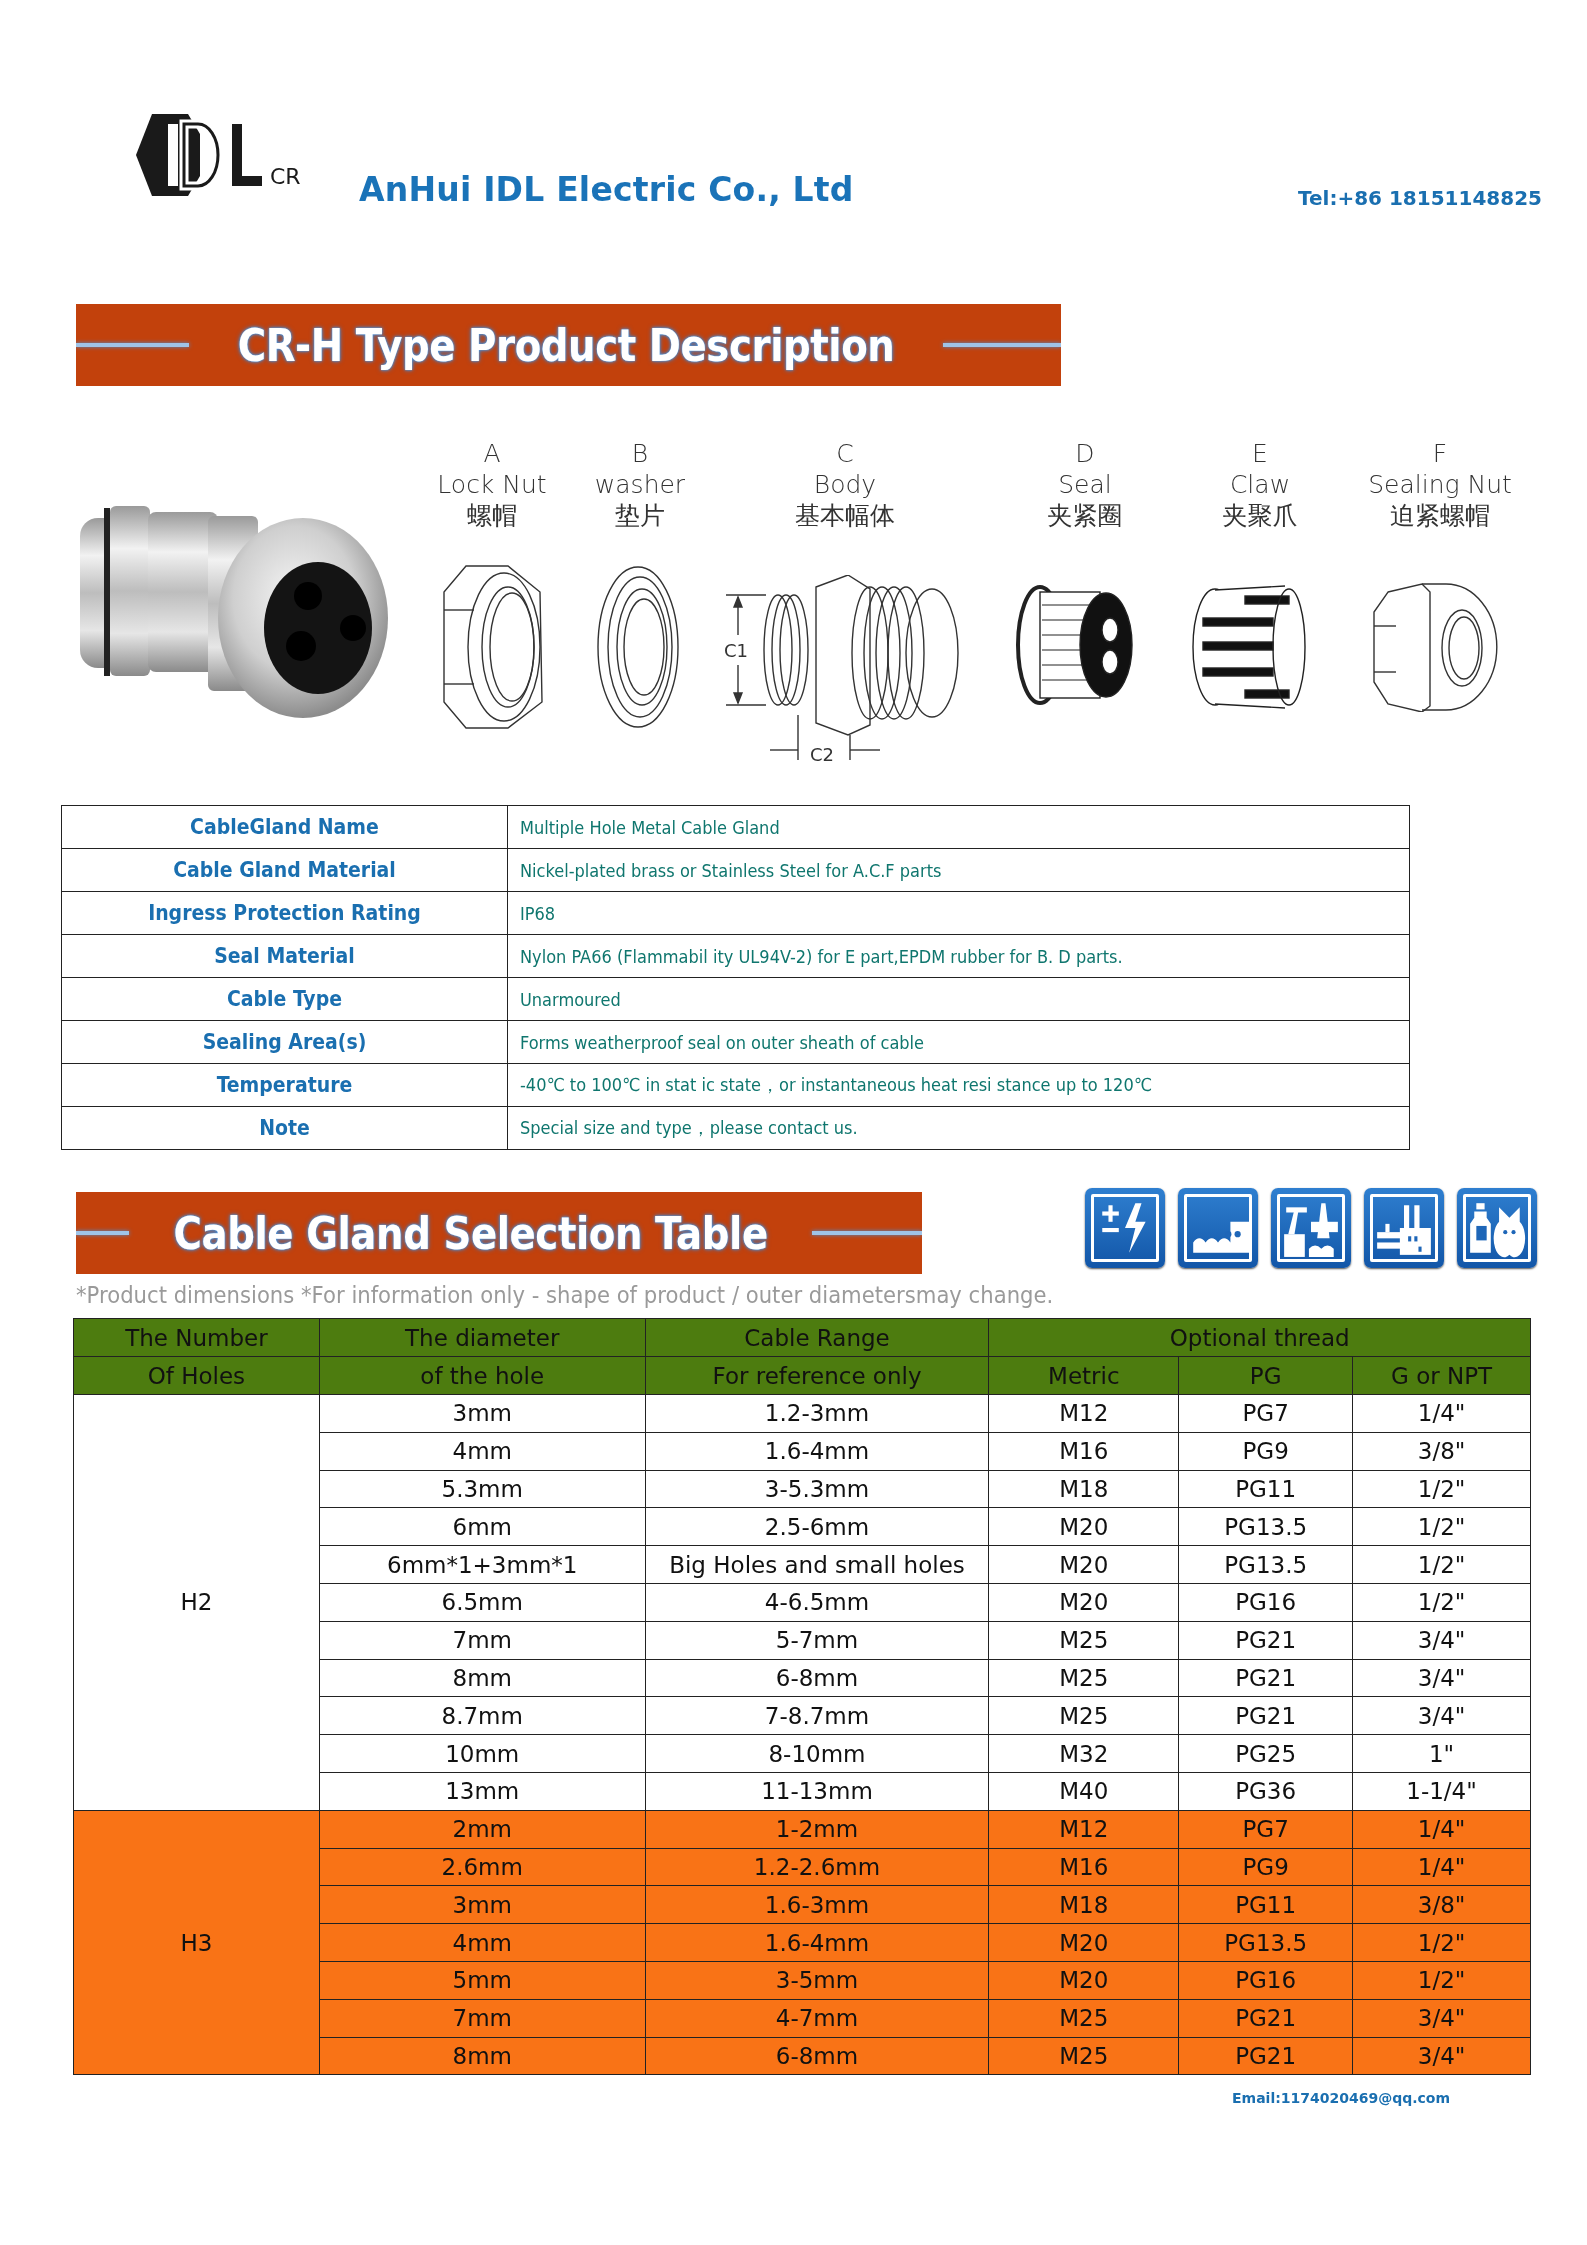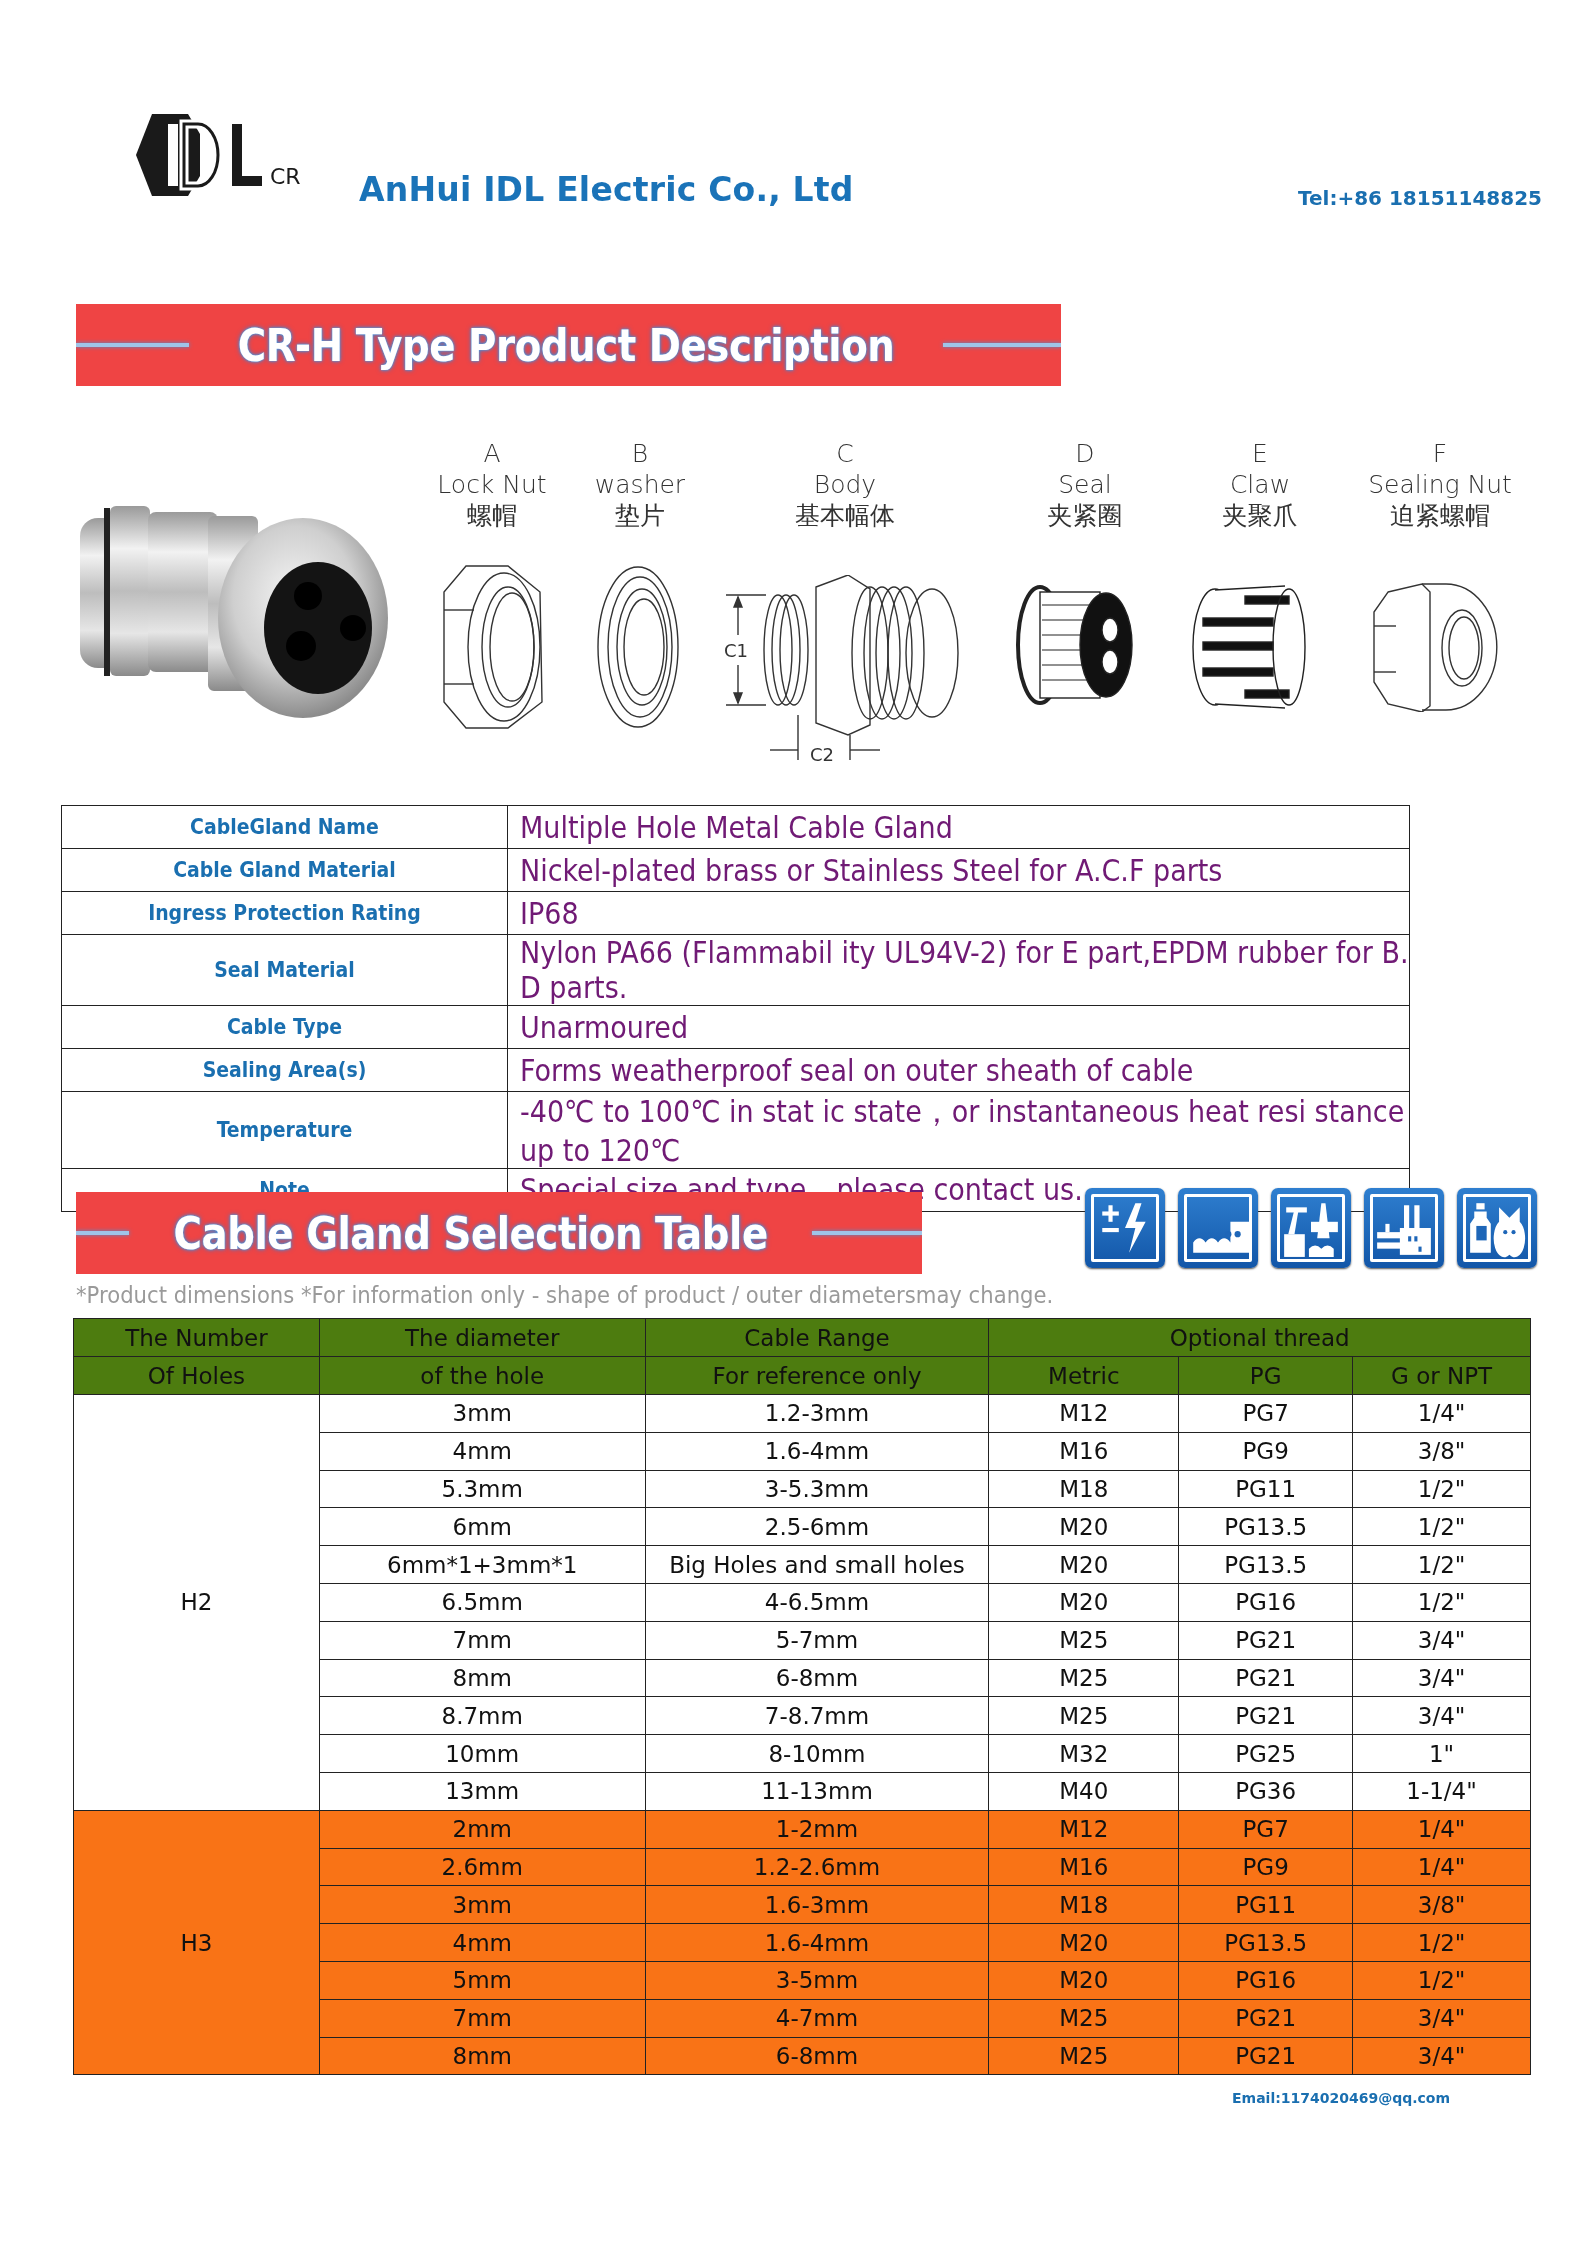--- a/index.html
+++ b/index.html
@@ -5,40 +5,40 @@
   * { box-sizing: border-box; margin: 0; padding: 0; }
   html, body { width: 1587px; height: 2245px; background: #ffffff; }
   body { position: relative; font-family: "Liberation Sans", "DejaVu Sans", sans-serif; color: #111; overflow: hidden; }
 
   
   .logo { position: absolute; left: 130px; top: 110px; width: 200px; height: 90px; }
   .company { position: absolute; left: 328px; top: 170px; font-size: 33px; font-weight: bold; color: #1a73b8; letter-spacing: 0.2px; font-family: "DejaVu Sans", sans-serif; margin-left: 31px; }
   .tel { position: absolute; left: 1298px; top: 186px; font-size: 20px; font-weight: bold; color: #1a6fb0; font-family: "DejaVu Sans", sans-serif; }
 
   
-  .banner { position: absolute; background: #ef4444; display: flex; align-items: center; overflow: hidden; }
+  .banner { position: absolute; background: #c2410c; display: flex; align-items: center; overflow: hidden; }
   .banner .line { flex: 1; height: 4px; background: #9fc4e8; box-shadow: 0 0 4px #4d8fd0; }
   .banner .btxt { color: #fff; font-family: "DejaVu Sans", sans-serif; font-weight: bold; font-size: 44px; padding: 0 4px;
     text-shadow: 0 0 3px #4d9be6, 0 0 6px #2f7fd0, 0 0 1px #9fd0ff; letter-spacing: -0.5px; transform: scaleX(0.88); white-space: nowrap; }
   .banner1 { left: 76px; top: 304px; width: 985px; height: 82px; }
   .banner2 { left: 76px; top: 1192px; width: 846px; height: 82px; }
 
   
   .product { position: absolute; left: 68px; top: 478px; width: 320px; height: 255px; }
 
   
   .part { position: absolute; text-align: center; font-family: "DejaVu Sans", sans-serif; color: #333; font-size: 25px; line-height: 31px; font-weight: 300; }
   .part .cn { font-size: 25px; }
   .part-art { position: absolute; }
 
   
   table.spec { position: absolute; left: 61px; top: 805px; width: 1349px; border-collapse: collapse; }
   table.spec td { border: 1.5px solid #222; height: 43px; font-size: 23px; font-family: "DejaVu Sans Condensed", "DejaVu Sans", sans-serif; }
   table.spec td.k { width: 446px; text-align: center; color: #1a6fb0; font-weight: bold; font-size: 21px; }
-  table.spec td.v { padding-left: 12px; color: #701a75; font-size: 30px; }
+  table.spec td.v { padding-left: 12px; color: #0f766e; font-size: 18px; }
 
   
   .icons { position: absolute; left: 1085px; top: 1188px; display: flex; gap: 13px; }
   .icon-tile { width: 80px; height: 80px; border-radius: 7px; background: linear-gradient(#2f7fd0, #1256a8); padding: 6px; box-shadow: 0 1px 2px #555; }
   .icon-tile .inner { width: 100%; height: 100%; border: 3px solid #fff; border-radius: 2px; }
   .icon-tile svg { width: 100%; height: 100%; display: block; }
 
   .footnote { position: absolute; left: 76px; top: 1282px; font-size: 23px; color: #9a9a9a; font-family: "DejaVu Sans", sans-serif; transform: scaleX(0.92); transform-origin: left; }
 
   

